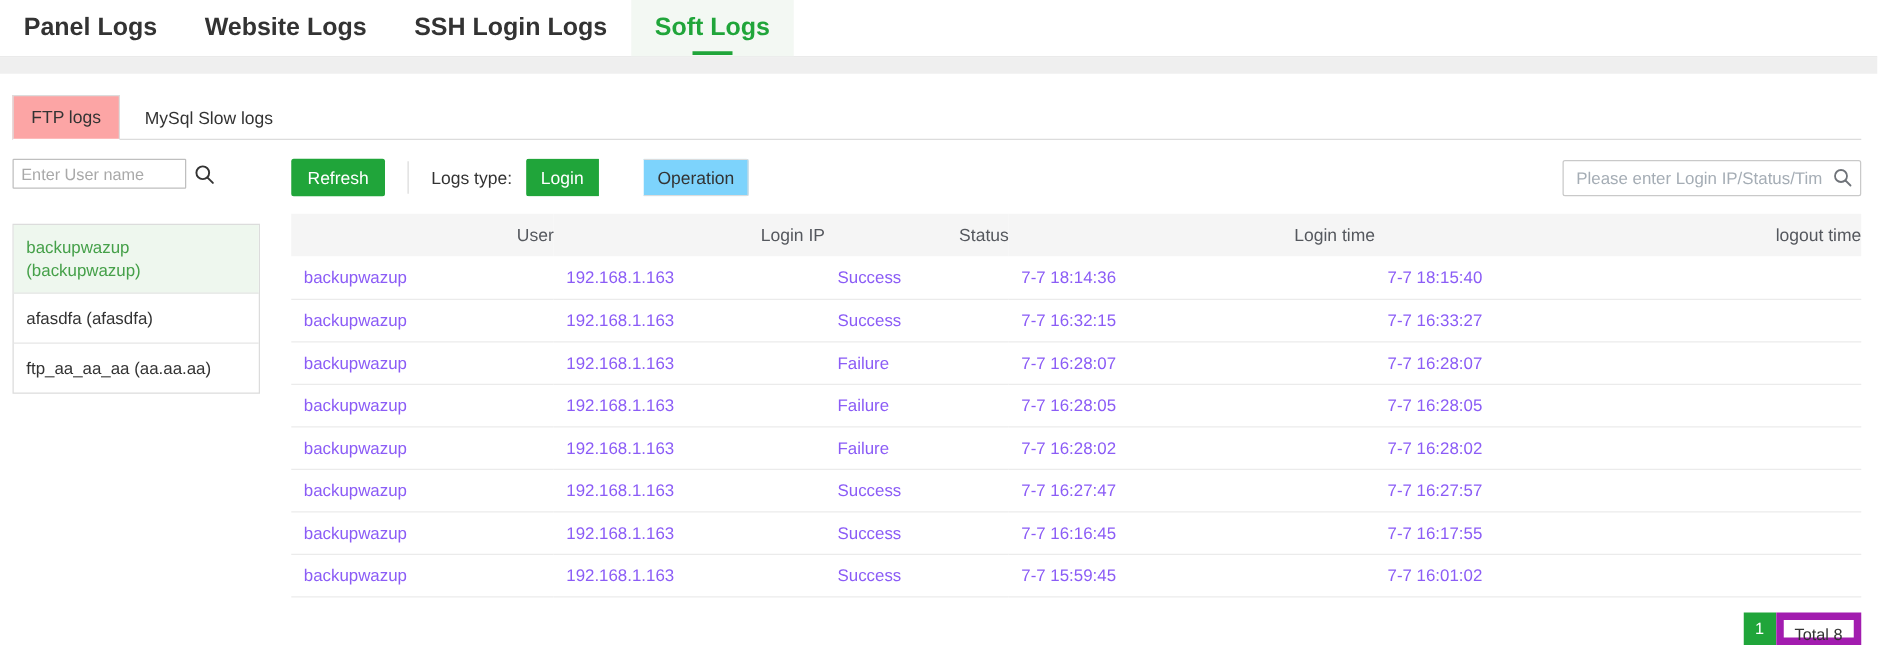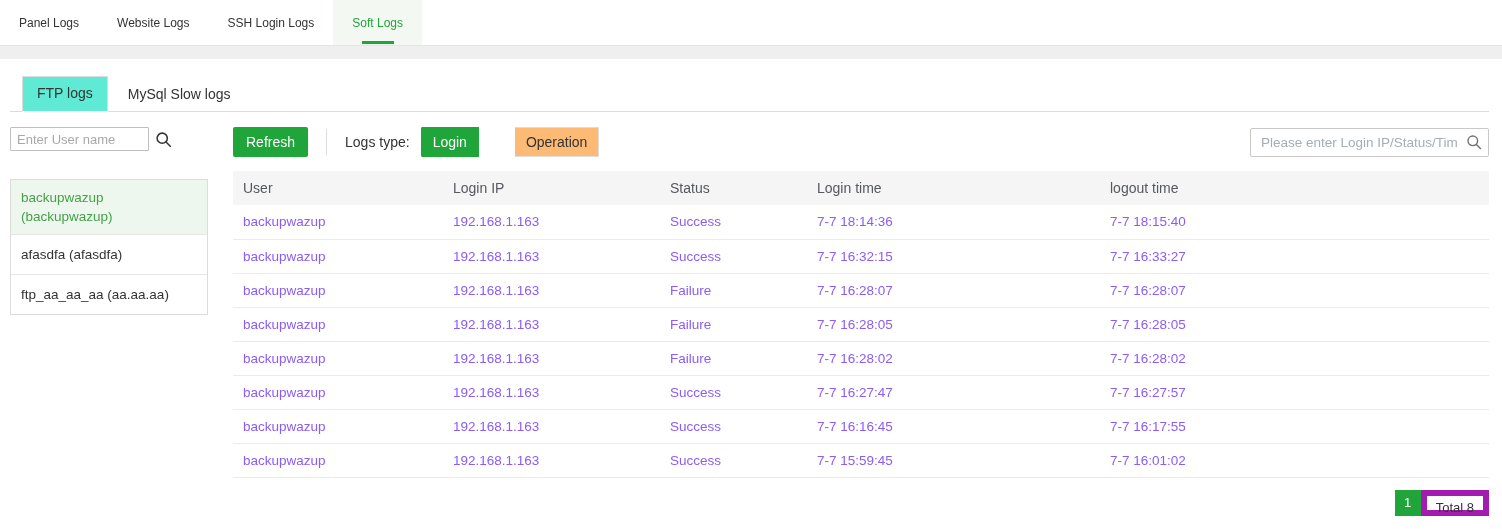--- a/index.html
+++ b/index.html
@@ -3,35 +3,35 @@
 <meta charset="utf-8">
 <style>
   * { box-sizing: border-box; margin: 0; padding: 0; }
   html,body { width:1502px; height:529px; overflow:hidden; }
   body {
     font-family: "Liberation Sans", "DejaVu Sans", sans-serif;
     background:#fff; color:#333; font-size:14px;
   }
   
   .top-tabs { height:46px; display:flex; align-items:stretch; background:#fff; border-bottom:1px solid #e4e4e4; }
-  .top-tab { display:flex; align-items:center; padding:0 19px; font-size:12px; color:#333; cursor:pointer; position:relative; }
+  .top-tab { display:flex; align-items:center; padding:0 19px; font-size:20px; color:#333; cursor:pointer; position:relative;font-weight:bold; }
   .top-tab.active { background:#f3f8f3; color:#20a53a; }
   .top-tab.active::after {
     content:""; position:absolute; left:50%; transform:translateX(-50%);
     bottom:1px; width:32px; height:3px; background:#20a53a;
   }
   .gray-strip { height:13px; background:#efefef; }
 
   
   .content { padding:0 13px 0 10px; background:#fff; }
   .sub-tabs { margin-top:18px; height:35px; display:flex; align-items:flex-end; border-bottom:1px solid #dcdcdc; }
   .sub-tab { padding:0 20px; line-height:34px; font-size:14px; color:#333; cursor:pointer; }
   .sub-tab.active {
-    border:1px solid #dcdcdc; border-bottom:1px solid #fff; background:#5eead4;
-    margin-bottom:-1px; line-height:33px; padding:0 14px; height:36px;margin-left:12px;
+    border:1px solid #dcdcdc; border-bottom:1px solid #fff; background:#fca5a5;
+    margin-bottom:-1px; line-height:33px; padding:0 14px; height:36px;
   }
 
   .body-flex { display:flex; margin-top:15px; }
   .left-col { width:198px; flex:none; margin-right:25px; }
   .right-col { flex:1; min-width:0; }
 
   
   .search-row { display:flex; align-items:center; height:24px; }
   .user-search {
     width:139px; height:24px; border:1px solid #bfbfbf; border-radius:1px;
@@ -51,40 +51,40 @@
   .toolbar-left { display:flex; align-items:center; }
   .btn-refresh {
     height:30px; padding:0 13px; background:#20a53a; color:#fff; border:none;
     border-radius:2px; font-size:14px; cursor:pointer;
     font-family:"Liberation Sans","DejaVu Sans",sans-serif;
   }
   .v-divider { width:1px; height:26px; background:#dcdcdc; margin:0 18px; }
   .logs-type-label { font-size:14px; color:#333; margin-right:11px; }
   .btn-group { display:flex; border-radius:2px; overflow:hidden;gap:36px; }
   .type-btn {
-    height:30px; padding:0 11px; font-size:14px; cursor:pointer; background:#fdba74;
+    height:30px; padding:0 11px; font-size:14px; cursor:pointer; background:#7dd3fc;
     border:1px solid #dcdcdc; color:#333; line-height:28px;
     font-family:"Liberation Sans","DejaVu Sans",sans-serif;
   }
   .type-btn + .type-btn { border-left:none; }
   .type-btn.active { background:#20a53a; color:#fff; border-color:#20a53a; }
   .search-box { position:relative; width:239px; height:29px; }
   .table-search {
     width:100%; height:29px; border:1px solid #c9c9c9; border-radius:2px;
     padding:0 30px 0 10px; font-size:13.5px; color:#333; outline:none;
     font-family:"Liberation Sans","DejaVu Sans",sans-serif;
   }
   .table-search::placeholder { color:#a5adb5; }
   .search-box .mag-icon { position:absolute; right:7px; top:6px; margin:0; width:16px; height:16px; color:#6f7379; }
 
   
   table.log-table { margin-top:14px; width:100%; border-collapse:collapse; table-layout:fixed; }
   .log-table thead tr { background:#f5f5f5; }
   .log-table th {
-    height:34px; text-align:left; font-weight:normal; font-size:14px;
+    height:34px; text-align:right; font-weight:normal; font-size:14px;
     color:#55585e; padding:0 0 0 10px;
   }
   .log-table td {
     height:34px; font-size:13.5px; color:#8b5cf6; padding:0 0 0 10px;
     border-bottom:1px solid #ebebeb; overflow:hidden; white-space:nowrap;
   }
   .st-success { color:#2fae52; }
   .st-failure { color:#f03b3b; }
 
   

